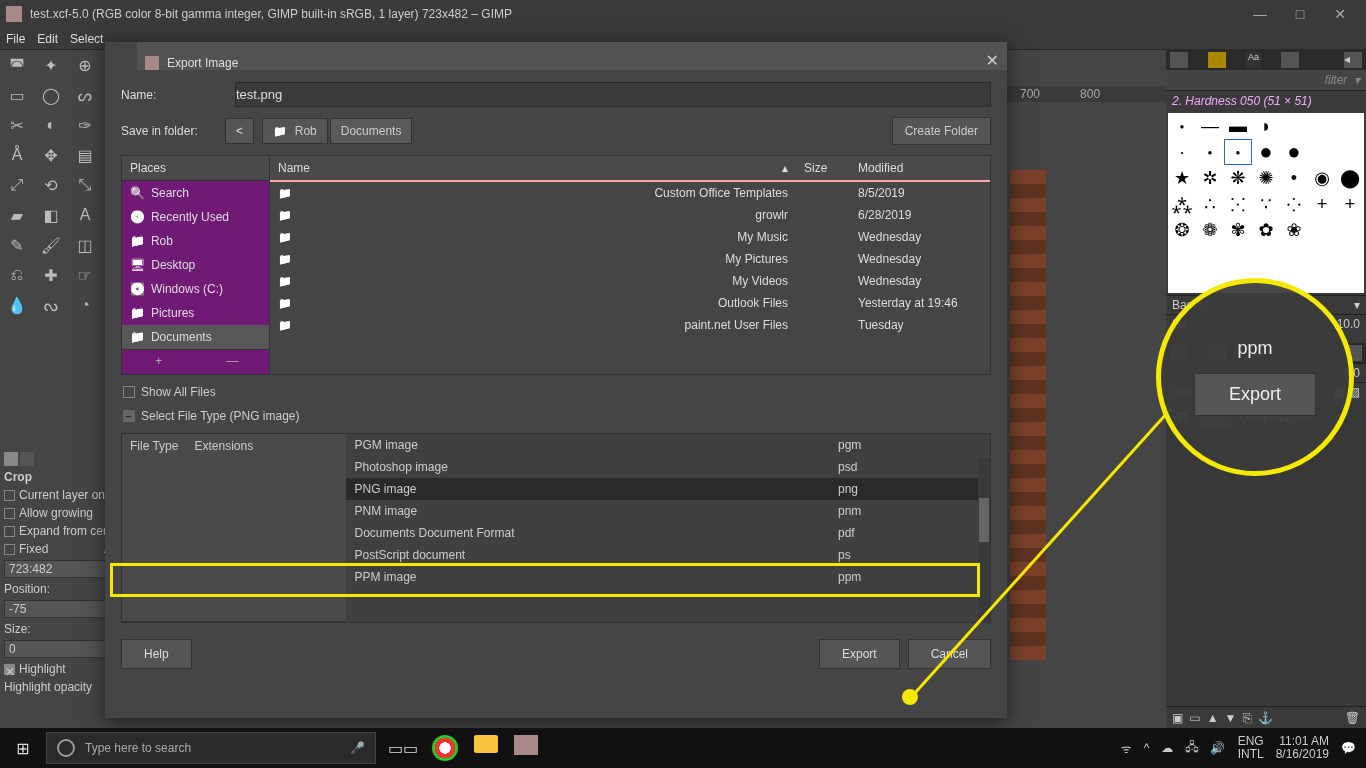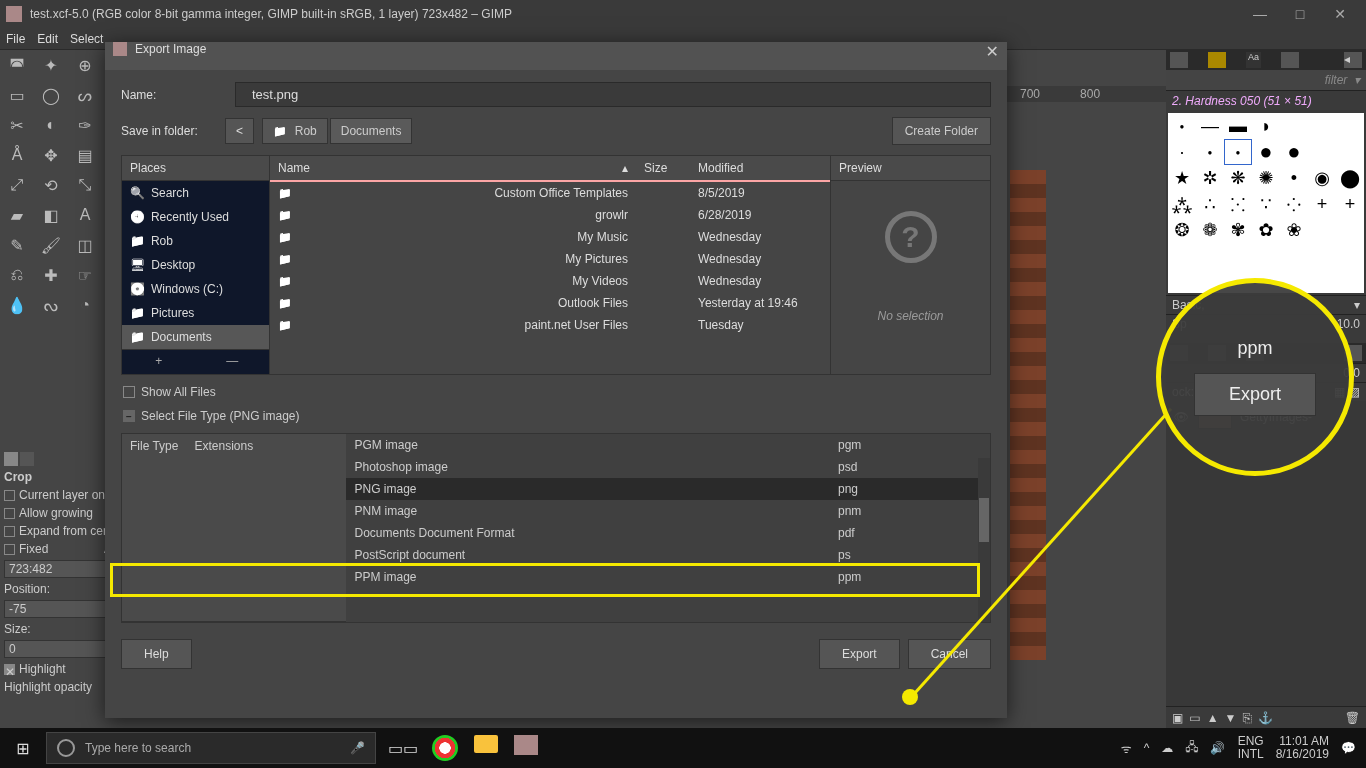--- a/index.html
+++ b/index.html
@@ -42,40 +42,40 @@
 .layer-row .eye { width: 18px; text-align: center; }
 .layer-row .thumb { width: 34px; height: 24px; background: #876050; border: 1px solid #222; }
 .rd-footer { height: 22px; display: flex; align-items: center; gap: 6px; padding: 0 6px; border-top: 1px solid #222;}
 
 
 .ruler { position: absolute; left: 1000px; right: 200px; top: 86px; height: 16px; background: #3a3a3a; color: #aaa; font-size: 10px; display: flex; align-items: center; gap: 40px; padding-left: 20px; }
 .brick { position: absolute; left: 1010px; top: 170px; width: 36px; height: 490px; background: repeating-linear-gradient(#7a3a20 0 14px,#5a2a16 14px 28px); filter: contrast(0.9); }
 
 
 .dialog { position: absolute; left: 105px; top: 42px; width: 902px; height: 676px; background: #454545; box-shadow: 0 4px 20px rgba(0,0,0,0.6); display: flex; flex-direction: column; }
-.dlg-title { height: 28px; background: #525252; display: flex; align-items: flex-start; padding: 0 8px; color: #ddd; }
+.dlg-title { height: 28px; background: #525252; display: flex; align-items: flex-end; padding: 0 8px; color: #ddd; margin-left: 32px; }
 .dlg-title .ico { width: 14px; height: 14px; background: #a88; margin-right: 8px; }
 .dlg-title .x { margin-left: auto; font-size: 16px; color: #ccc; }
 .dlg-body { flex: 1; padding: 12px 16px 8px 16px; display: flex; flex-direction: column; gap: 10px; }
 
 .row-name { display: flex; align-items: center; gap: 40px; }
 .row-name .lbl { width: 74px; color: #ddd; }
-.row-name input { flex: 1; background: #3a3a3a; border: 1px solid #2a2a2a; color: #ddd; padding: 4px 16px; font-size: 13px; }
+.row-name input { flex: 1; background: #3a3a3a; border: 1px solid #2a2a2a; color: #ddd; padding: 4px 0; font-size: 13px; }
 .row-name input::selection { background: #6a6a6a; }
 
 .row-folder { display: flex; align-items: center; gap: 8px; }
 .row-folder .lbl { width: 96px; color: #ddd; }
 .row-folder .btn { background: #555; border: 1px solid #333; color: #ddd; padding: 5px 10px; }
 .row-folder .crumb { display: flex; gap: 2px; }
 .row-folder .crumb .seg { background: #555; border: 1px solid #333; padding: 5px 10px; display: flex; align-items: center; gap: 4px; }
 .row-folder .crumb .seg.active { background: #5a5a5a; }
 .row-folder .create { margin-left: auto; background: #555; border: 1px solid #333; padding: 6px 12px; }
 
 .browser { display: flex; height: 220px; border: 1px solid #333; }
-.places { width: 148px; background: #0f172a; border-right: 1px solid #333; }
+.places { width: 148px; background: #701a75; border-right: 1px solid #333; }
 .places .hdr { background: #4a4a4a; padding: 5px 8px; color: #ddd; border-bottom: 1px solid #333; }
 .places .item { padding: 5px 8px; color: #ddd; display: flex; align-items: center; gap: 6px; }
 .places .item.sel { background: #575757; }
 .places .footer { border-top: 1px solid #333; display: flex; }
 .places .footer .fb { flex:1; text-align:center; padding:4px 0; color:#aaa; }
 .filelist { flex: 1; display: flex; flex-direction: column; }
 .fl-hdr { display: flex; background: #4a4a4a; color: #ddd; border-bottom: 2px solid #fca5a5; }
 .fl-hdr .col { padding: 5px 8px; }
 .col-name { flex: 1; display:flex; justify-content:space-between; padding-right:8px;}
 .col-size { width: 54px; }
@@ -434,25 +434,20 @@
               <div class="col col-size"></div>
               <div class="col col-mod">Yesterday at 19:46</div>
             </div>
             <div class="frow">
               <div class="col col-name"><span class="fico"></span>paint.net User Files</div>
               <div class="col col-size"></div>
               <div class="col col-mod">Tuesday</div>
             </div>
           </div>
       </div>
-      <div class="preview">
-        <div class="hdr">Preview</div>
-        <div class="q">?</div>
-        <div class="nosel">No selection</div>
-      </div>
     </div>
 
     <div class="show-all">
       <span class="cb"></span>
         <span>Show All Files</span>
     </div>
     <div class="select-ft">
       <span class="mark">−</span>
         <span>Select File Type (PNG image)</span>
     </div>

